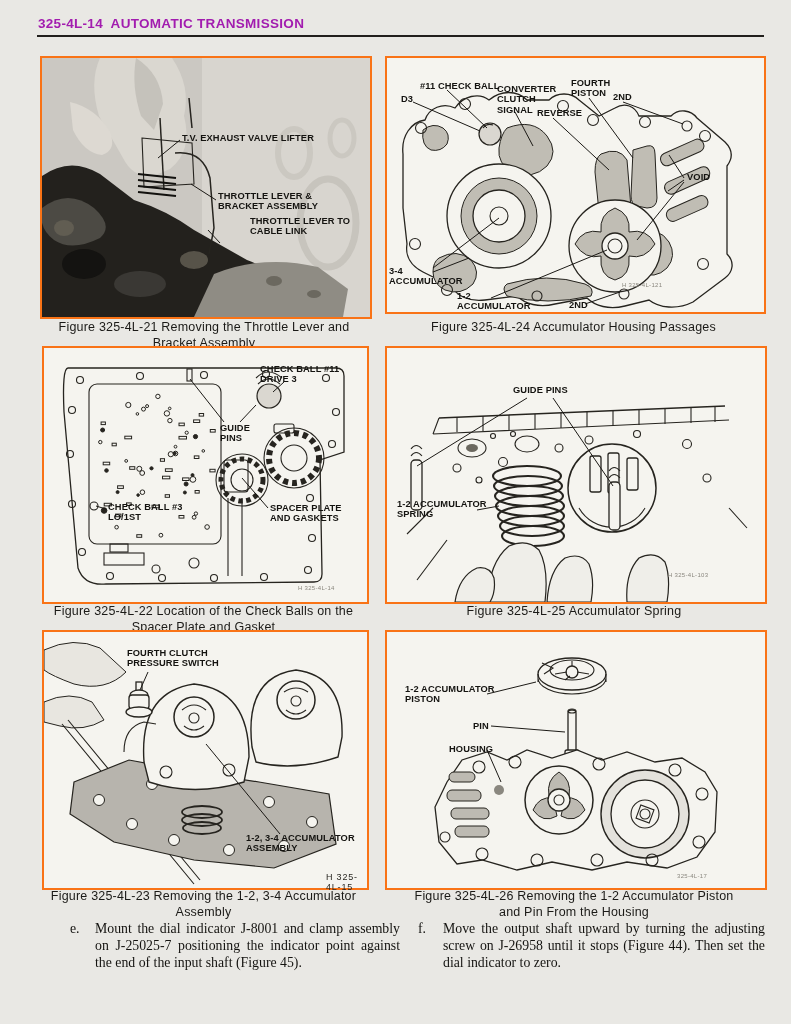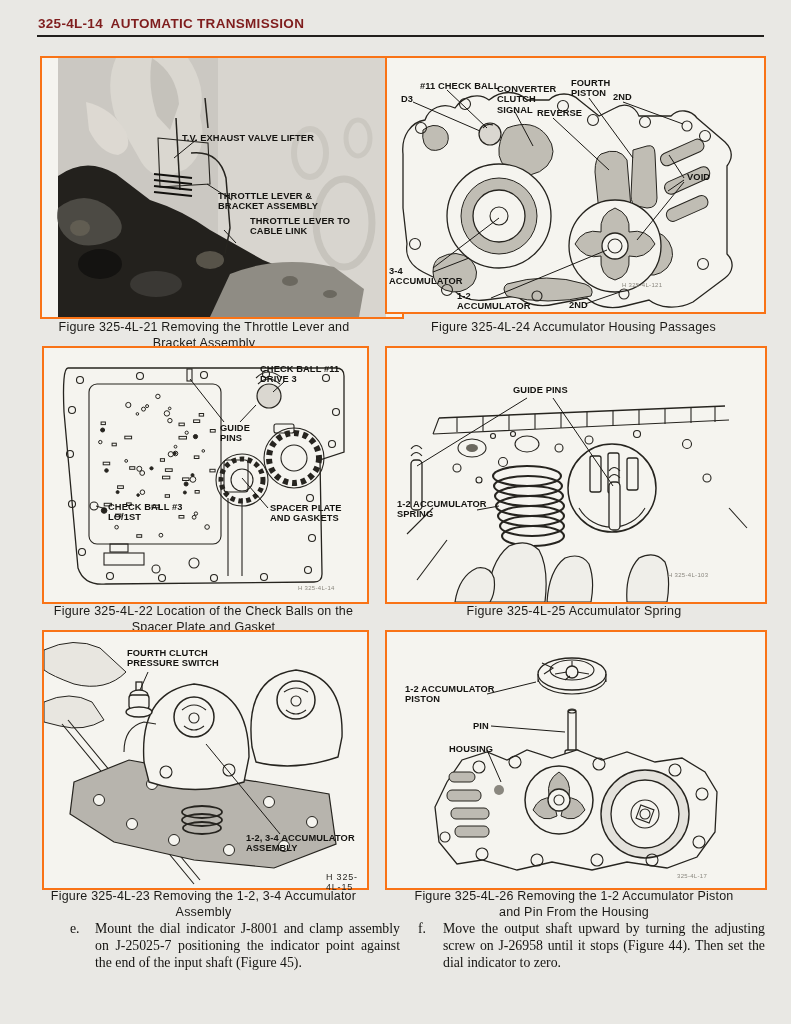--- a/index.html
+++ b/index.html
@@ -1,19 +1,19 @@
 <!DOCTYPE html>
 <html><head>
 <meta charset="utf-8">
 <style>
   html,body{margin:0;padding:0;background:#dddcd8;}
   .page{position:relative;width:791px;height:1024px;background:#e9e8e4;overflow:hidden;
         font-family:"Liberation Sans",sans-serif;}
   .hdr{position:absolute;left:38px;top:16px;font:bold 13.5px "Liberation Sans",sans-serif;
-       letter-spacing:.3px;color:#7f1d1d;white-space:pre;}
+       letter-spacing:.3px;color:#a21caf;white-space:pre;}
   .hdr-rule{position:absolute;left:37px;top:35px;width:727px;height:2px;background:#211f1c;}
   .fig{position:absolute;border:2px solid #f97316;background:#f5f4ef;}
   .fig svg{position:absolute;left:0;top:0;width:100%;height:100%;}
   .lbl{position:absolute;font:bold 9.3px/1.12 "Liberation Sans",sans-serif;color:#141310;
        white-space:pre-line;letter-spacing:.1px;}
   .cap{position:absolute;font:12.5px/1.3 "Liberation Sans",sans-serif;color:#1b1a17;
        text-align:center;white-space:pre-line;letter-spacing:.2px;}
   .code{position:absolute;font:6px "Liberation Sans",sans-serif;color:#8a877f;letter-spacing:.3px;}
   .code-lg{position:absolute;font:9px "Liberation Sans",sans-serif;color:#2a2823;letter-spacing:.8px;padding-left:32px;}
   .note{position:absolute;display:flex;gap:9px;font-family:"Liberation Serif",serif;
@@ -27,21 +27,21 @@
   svg .ldr{stroke:#1c1a16;stroke-width:1;fill:none;}
 </style>
 </head>
 <body>
 
 <div class="page">
 
   <div class="hdr">325-4L-14  AUTOMATIC TRANSMISSION</div>
   <div class="hdr-rule"></div>
 
-  <div class="fig" style="left:40px;top:56px;width:328px;height:259px;padding-left:32px;">
+  <div class="fig" style="left:40px;top:56px;width:328px;height:259px;">
     <svg viewBox="0 0 328 259">
       <rect width="328" height="259" fill="#cbc8c2"></rect>
       <rect x="160" width="168" height="259" fill="#d8d5cf"></rect>
       <ellipse cx="286" cy="165" rx="28" ry="44" fill="none" stroke="#c7c4bd" stroke-width="7"></ellipse>
       <ellipse cx="252" cy="95" rx="16" ry="24" fill="none" stroke="#cbc8c1" stroke-width="6"></ellipse>
       <ellipse cx="300" cy="80" rx="12" ry="18" fill="none" stroke="#cbc8c1" stroke-width="5"></ellipse>
       <path d="M0,118 Q28,98 58,116 L92,142 Q124,152 152,172 L205,202 Q242,216 256,236 L260,259 L0,259 Z" fill="#23211d"></path>
       <path d="M0,150 q26,-20 52,0 q20,18 6,30 q-28,14 -46,2 Q-4,170 0,150" fill="#4c4a44"></path>
       <ellipse cx="42" cy="206" rx="22" ry="15" fill="#141311"></ellipse>
       <ellipse cx="98" cy="226" rx="26" ry="13" fill="#3a3834"></ellipse>

